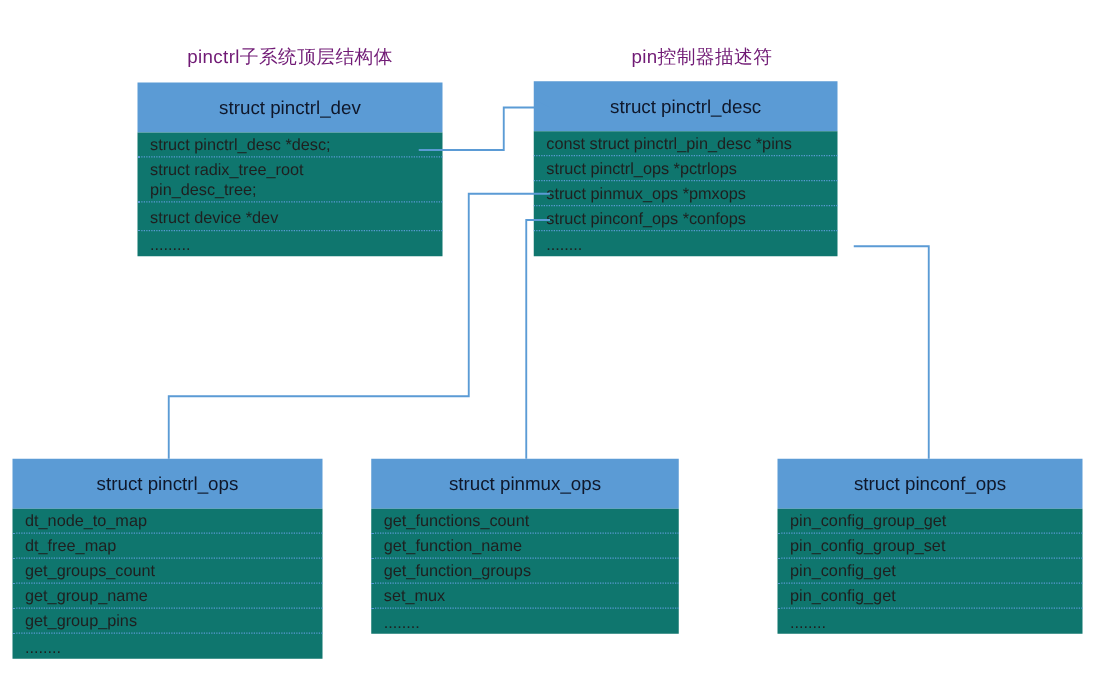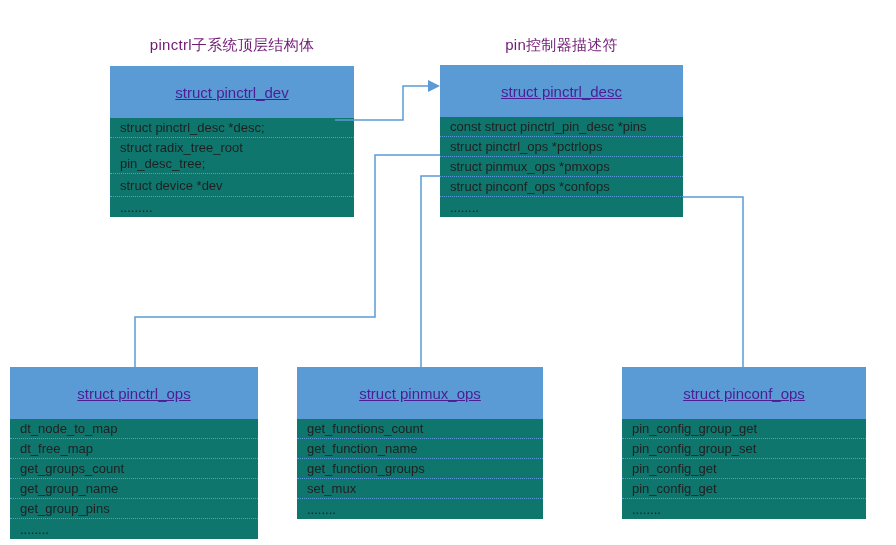--- a/index.html
+++ b/index.html
@@ -20,27 +20,26 @@
     font-size: 15px;
     color: #701a75;
     text-align: center;
     letter-spacing: 0.3px;
   }
   .struct-box {
     position: absolute;
   }
   .box-header {
     background: #5B9BD5;
-    color: #4c1d95;
+    color: #0f172a;
     font-size: 15px;
-    height: 52px;
+    height: 40px;
     display: flex;
     align-items: center;
     justify-content: center;
-    text-decoration: underline;
   }
   .box-body {
     background: #0f766e;
   }
   .field-row {
     font-size: 13px;
     line-height: 16px;
     min-height: 20px;
     padding: 2px 10px 1px 10px;
     display: flex;
@@ -70,21 +69,21 @@
     <div class="box-header">struct pinctrl_dev</div>
     <div class="box-body">
       <div class="field-row">struct pinctrl_desc *desc;</div>
       <div class="field-row">struct radix_tree_root
 pin_desc_tree;</div>
       <div class="field-row" style="min-height:23px;">struct device *dev</div>
       <div class="field-row">.........</div>
     </div>
   </div>
 
-  <div class="struct-box" style="left:440px; top:65px; width:243px;">
+  <div class="struct-box" style="left:427px; top:65px; width:243px;">
     <div class="box-header">struct pinctrl_desc</div>
     <div class="box-body">
       <div class="field-row">const struct pinctrl_pin_desc *pins</div>
       <div class="field-row">struct pinctrl_ops *pctrlops</div>
       <div class="field-row">struct pinmux_ops *pmxops</div>
       <div class="field-row">struct pinconf_ops *confops</div>
       <div class="field-row">........</div>
     </div>
   </div>
 

